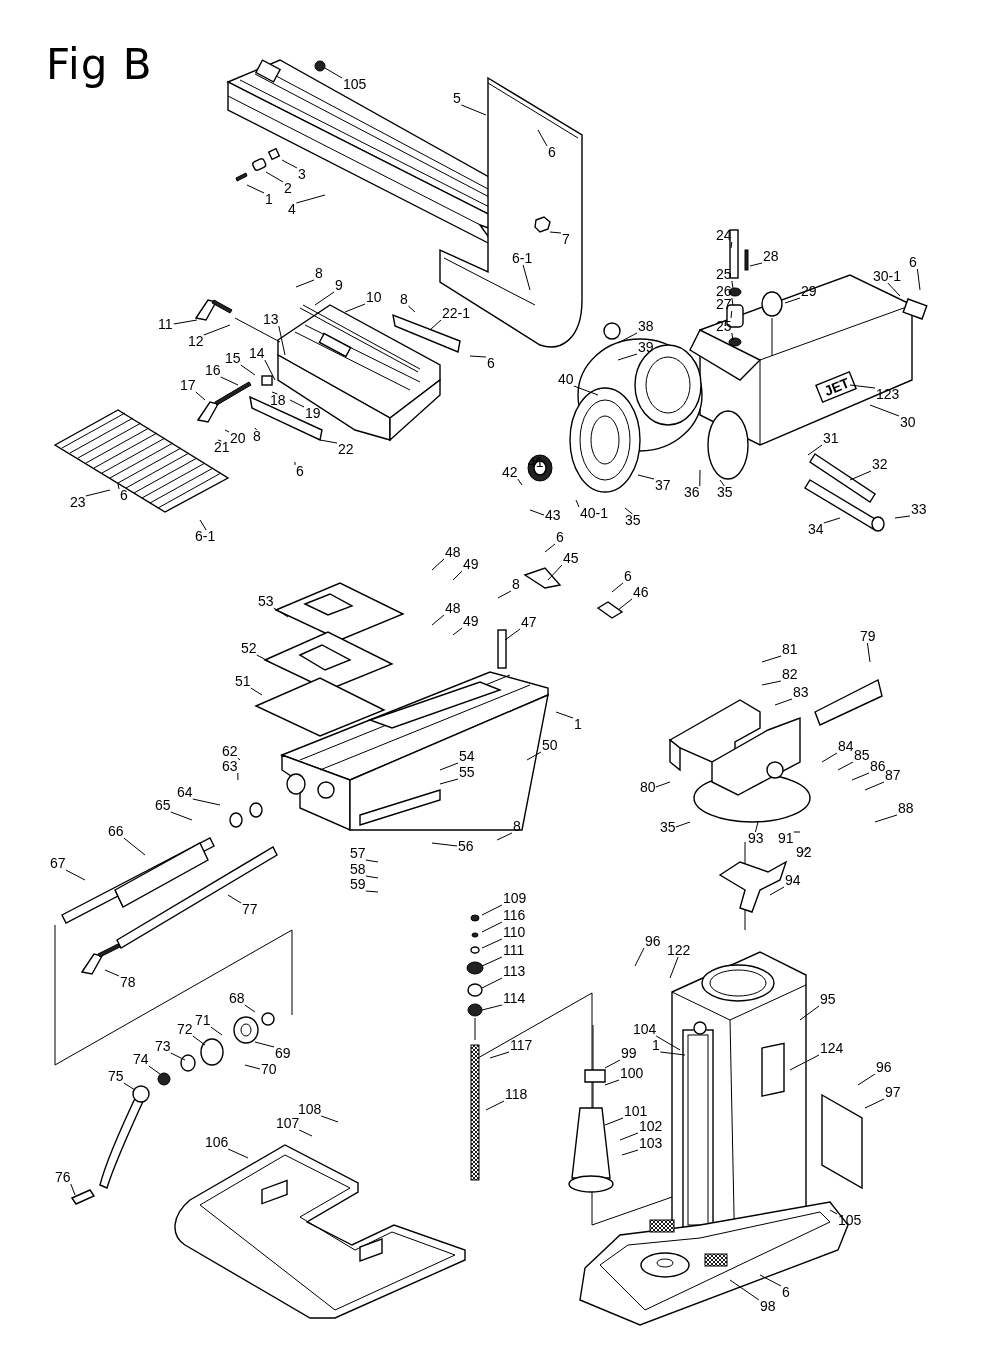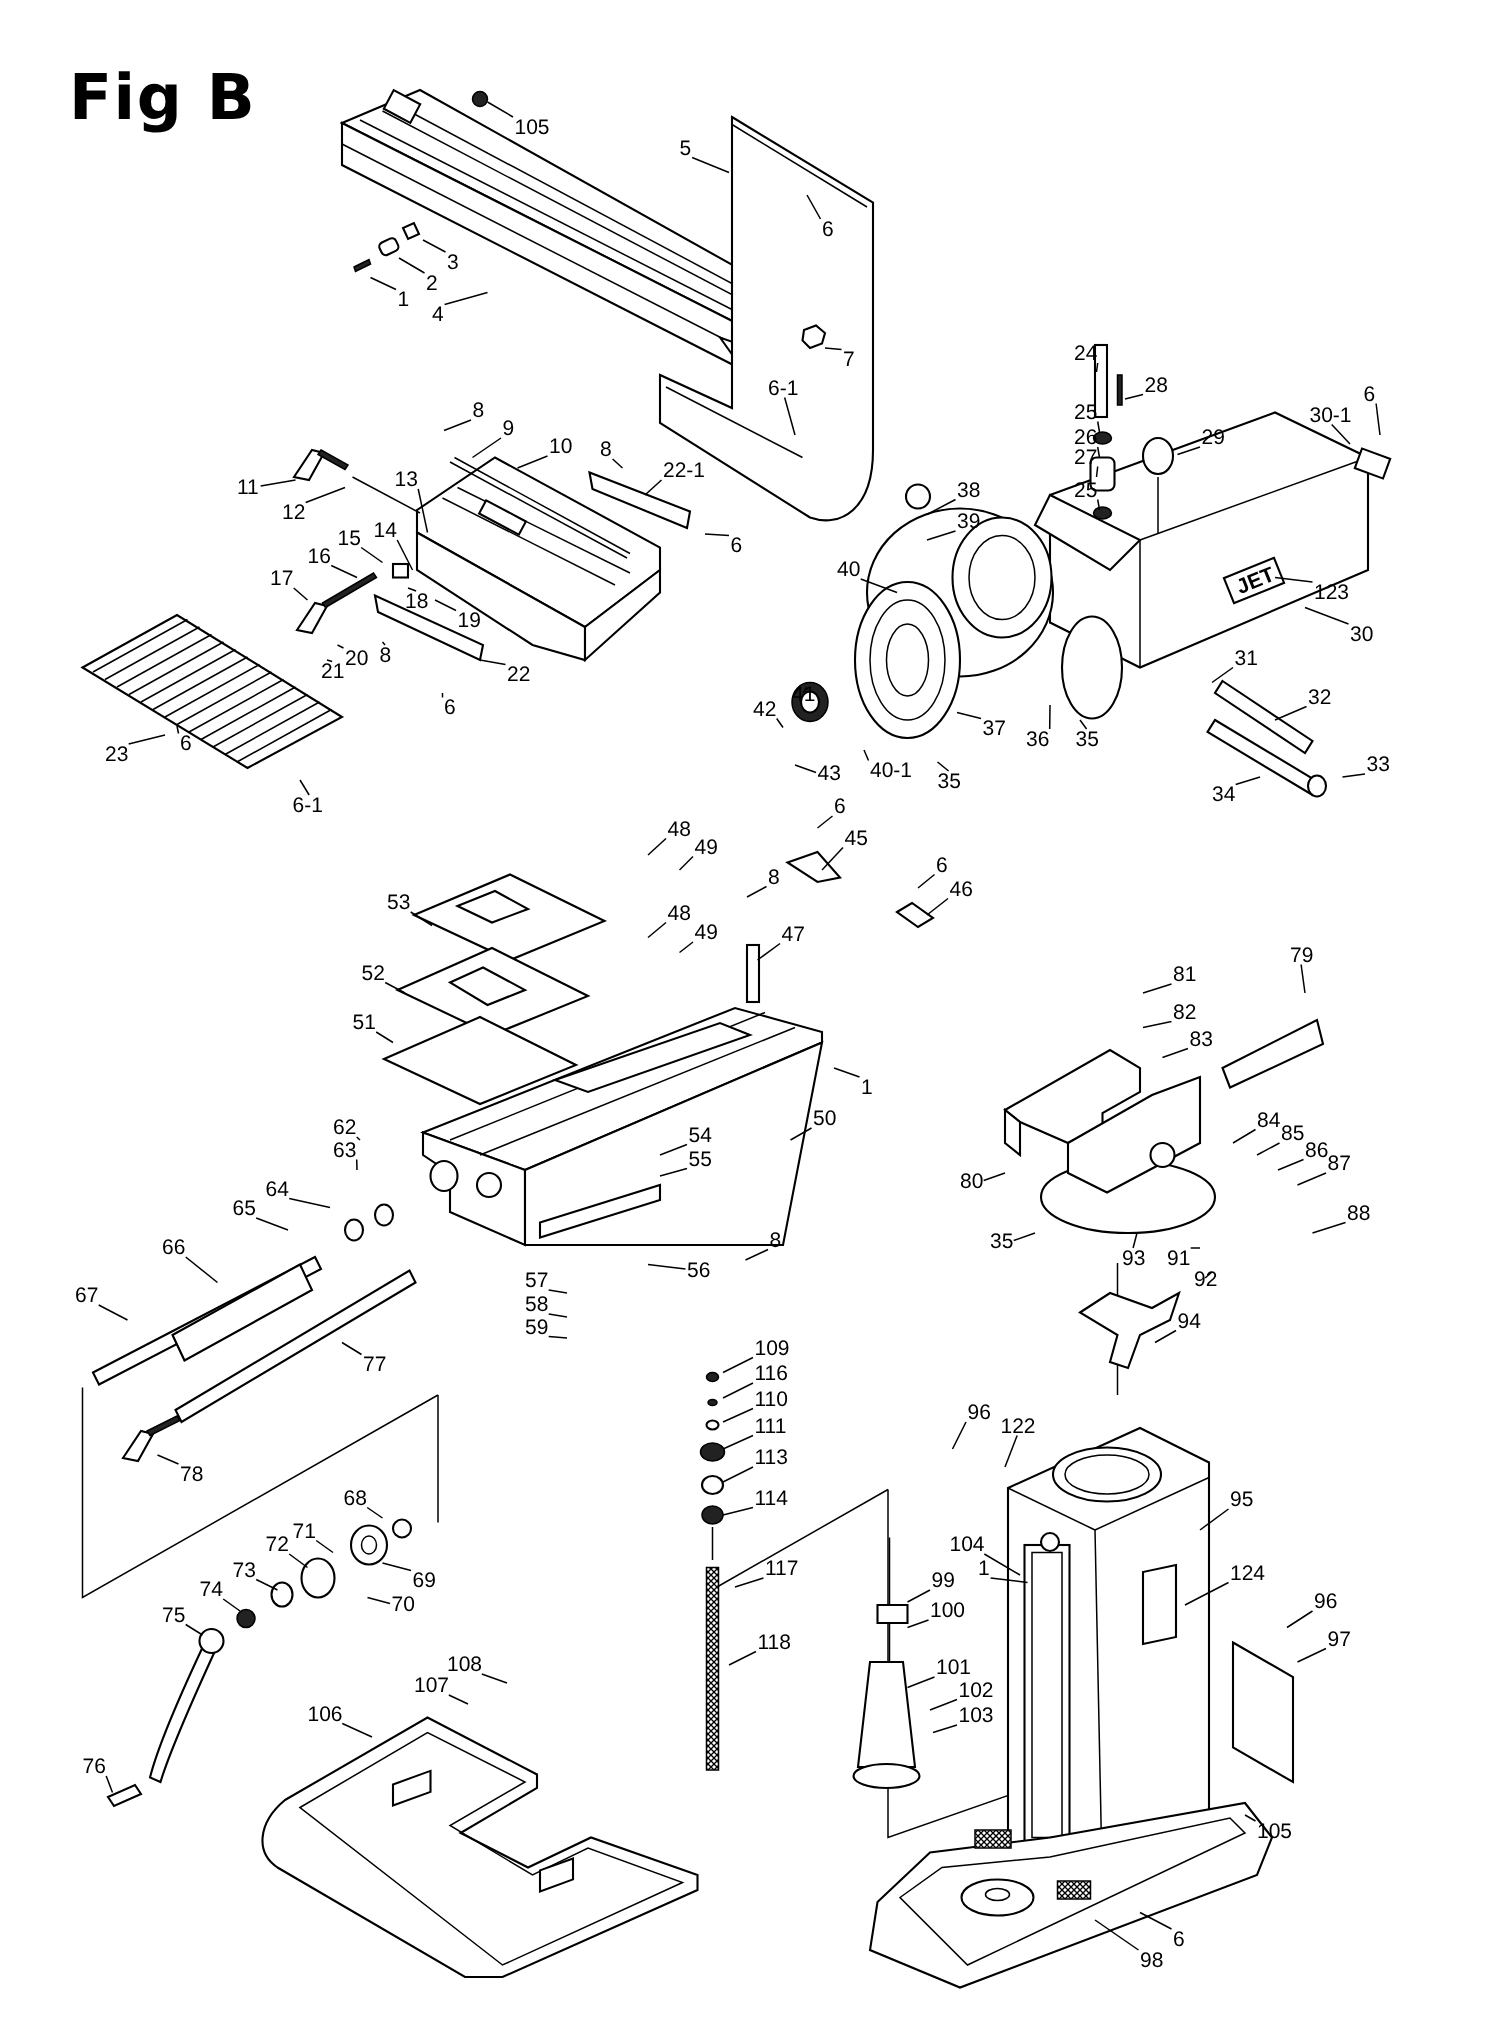--- a/index.html
+++ b/index.html
@@ -1,17 +1,17 @@
 <!DOCTYPE html>
 <html><head>
 <meta charset="utf-8">
 <style>
   html,body{margin:0;padding:0;background:#fff;}
   body{width:1000px;height:1360px;position:relative;overflow:hidden;font-family:"Liberation Sans",sans-serif;}
-  #title{position:absolute;left:46px;top:40px;font-size:42px;font-weight:bold;color:#000;letter-spacing:1px;font-family:"DejaVu Sans",sans-serif;}
+  #title{position:absolute;left:46px;top:40px;font-size:42px;font-weight:normal;color:#000;letter-spacing:1px;font-family:"DejaVu Sans",sans-serif;}
   svg#diagram{position:absolute;left:0;top:0;}
   .lbl{font-family:"Liberation Sans",sans-serif;font-size:14px;fill:#000;}
   .ln{stroke:#000;stroke-width:1;fill:none;}
   .part{stroke:#000;stroke-width:1.4;fill:#fff;}
   .thin{stroke:#000;stroke-width:1;fill:none;}
   .dark{fill:#222;stroke:#000;stroke-width:1;}
   .hatch{fill:url(#hatch);stroke:#000;stroke-width:1;}
 </style>
 </head>
 <body>

